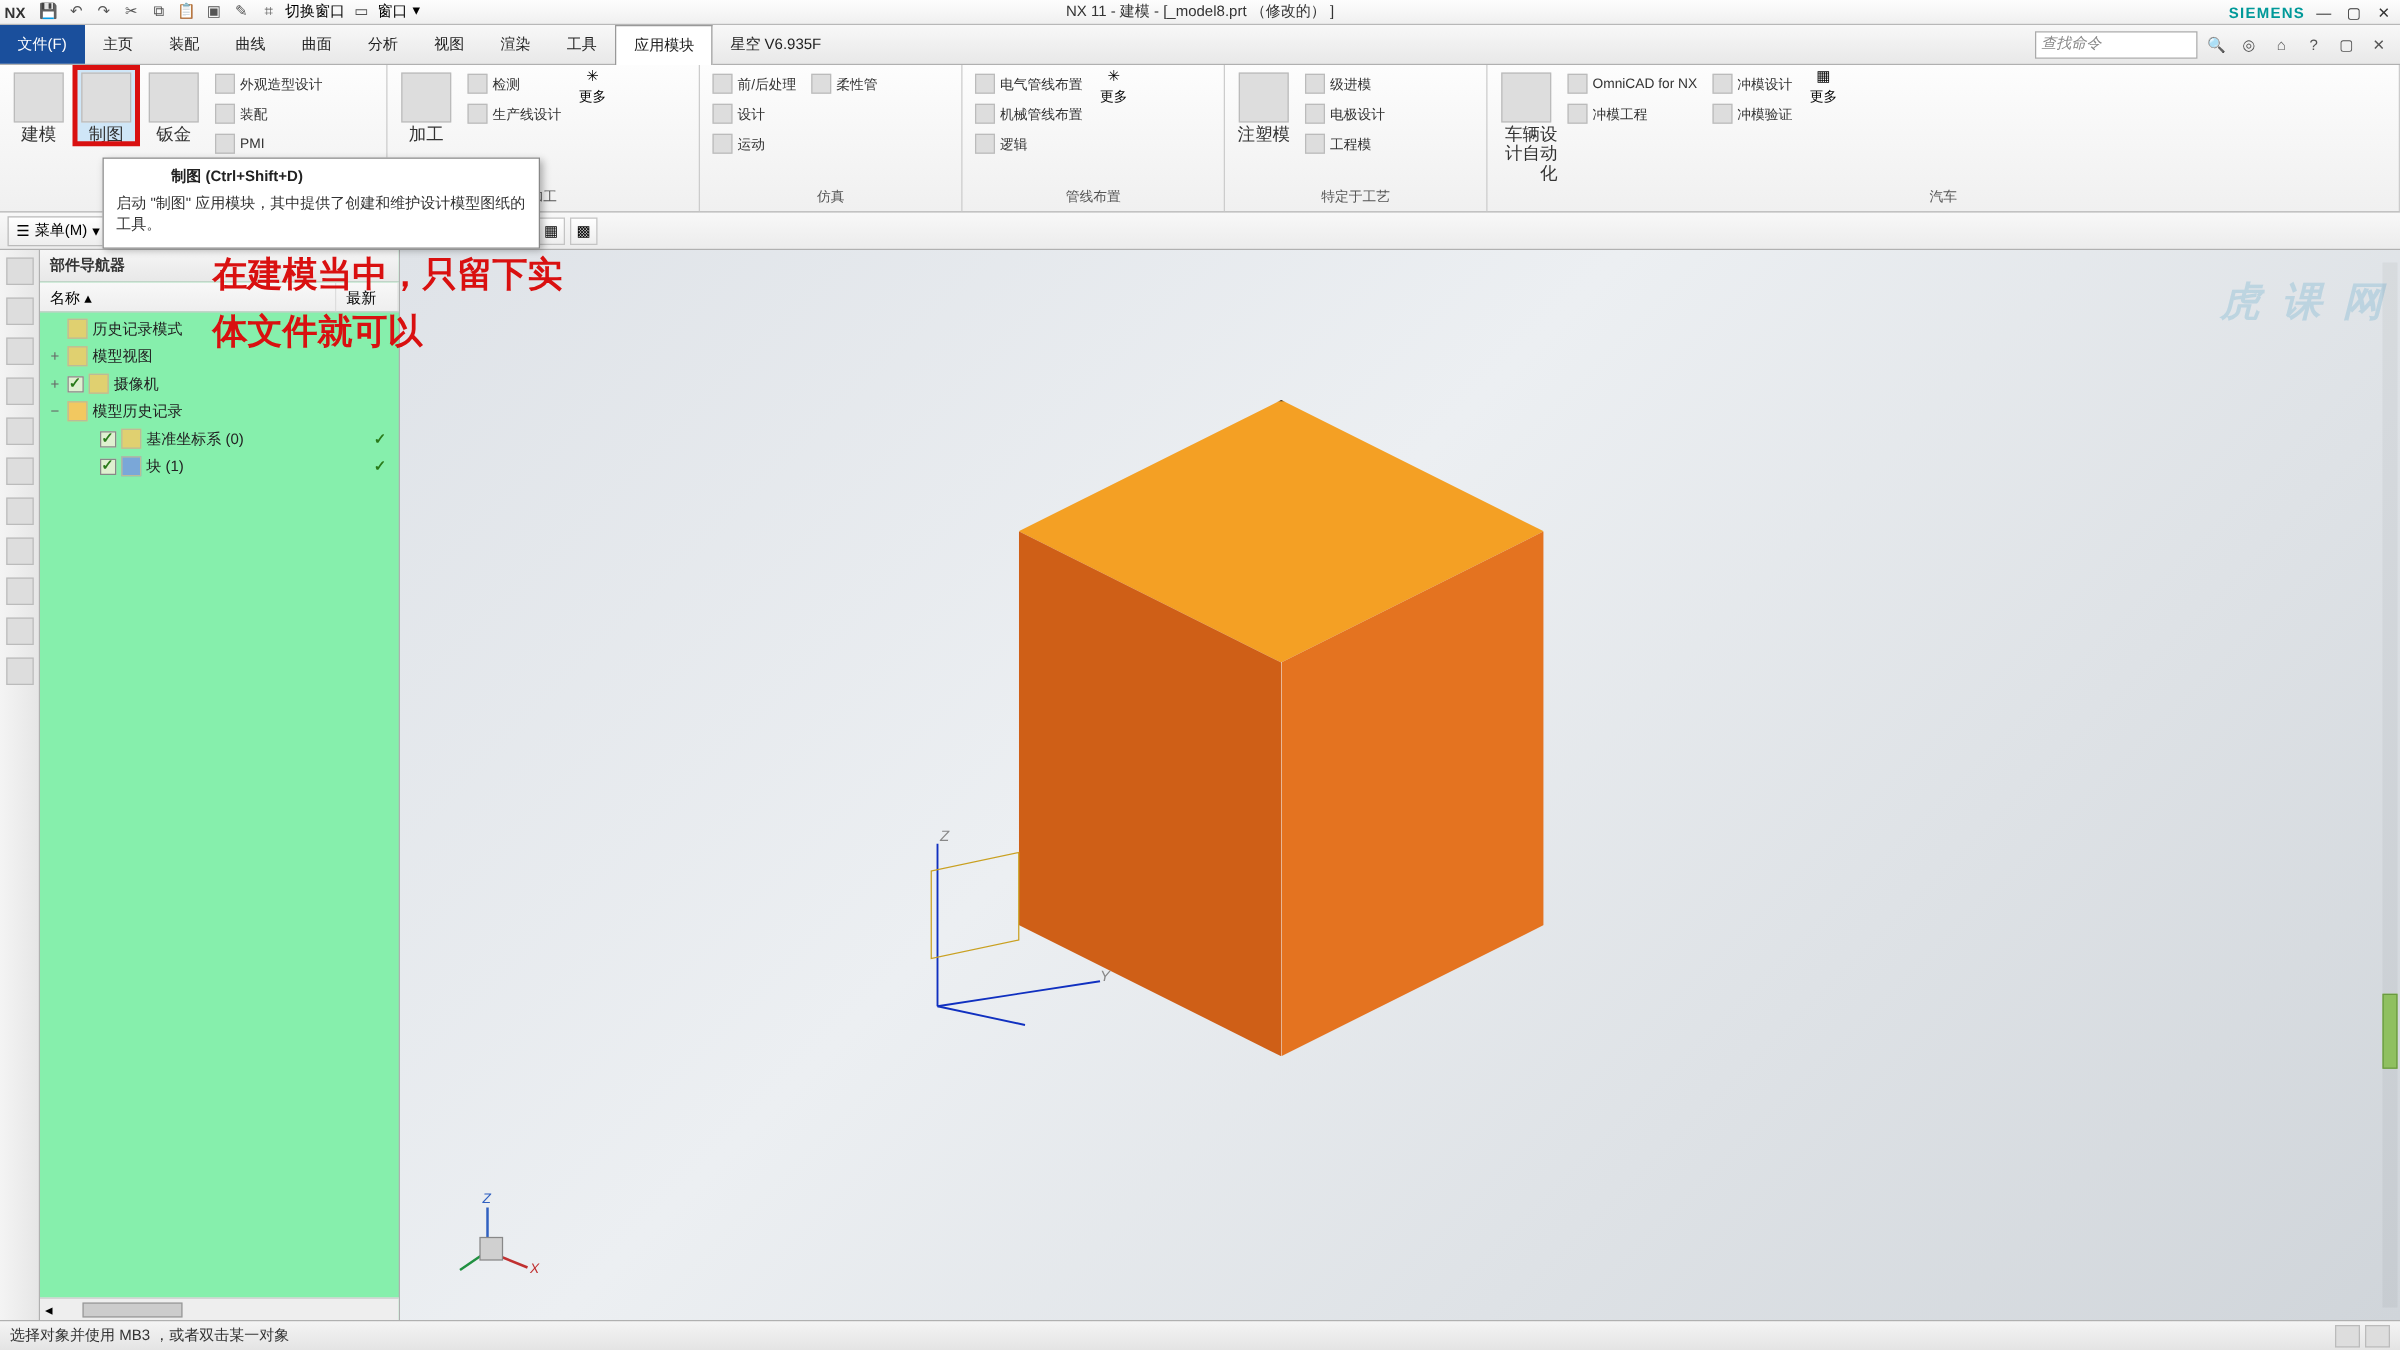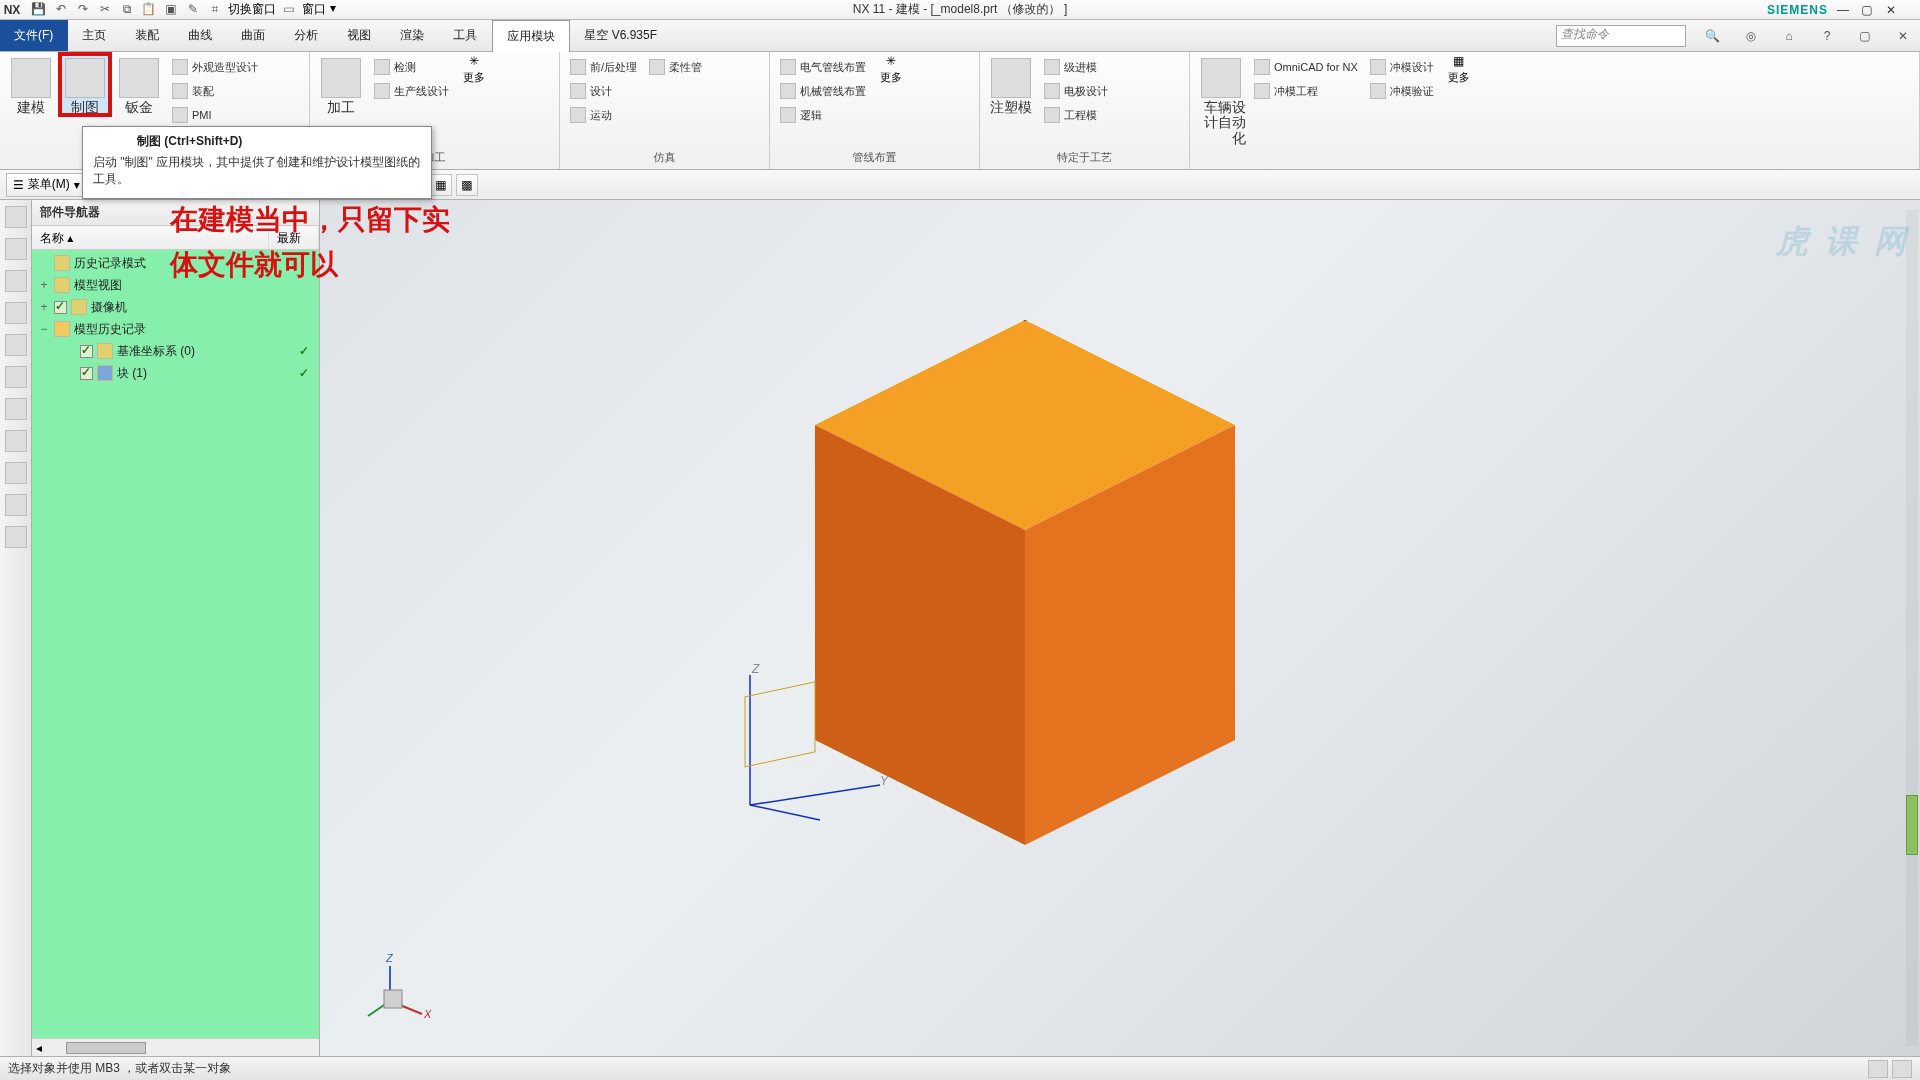--- a/index.html
+++ b/index.html
@@ -4,30 +4,30 @@
 <style>
   * { box-sizing: border-box; margin: 0; padding: 0; font-family: "Microsoft YaHei", sans-serif; }
   body { width: 1920px; height: 1080px; overflow: hidden; background: #fff; font-size: 12px; }
 
   
   .titlebar { height: 20px; background: linear-gradient(#fdfdfd,#f0f0f0); display: flex; align-items: center; border-bottom: 1px solid #b8b8b8; position: relative; }
   .titlebar .nx-logo { width: 24px; text-align: center; font-weight: bold; color: #333; }
   .titlebar .qt-icons { display: flex; gap: 4px; padding: 0 6px; }
   .qt-icon { width: 18px; height: 16px; display: flex; align-items: center; justify-content: center; color: #555; }
   .title-center { position: absolute; left: 50%; transform: translateX(-50%); color: #333; }
-  .title-right { position: absolute; right: 20px; display: flex; align-items: center; gap: 6px; }
+  .title-right { position: absolute; right: 4px; display: flex; align-items: center; gap: 6px; }
   .siemens { color: #009999; font-weight: bold; letter-spacing: 1px; }
   .winbtn { width: 18px; height: 16px; display: flex; align-items: center; justify-content: center; color: #333; }
 
   
   .menubar { height: 32px; background: linear-gradient(#f8f8f8,#e8e8e8); display: flex; align-items: stretch; border-bottom: 1px solid #b0b0b0; }
   .menu-item { padding: 0 14px; display: flex; align-items: center; color: #222; border-right: 1px solid transparent; }
   .menu-item.file { background: #1a4f9c; color: #fff; }
   .menu-item.active { background: #fff; border: 1px solid #999; border-bottom: none; margin-bottom: -1px; }
-  .menubar-right { margin-left: auto; display: flex; align-items: center; gap: 16px; padding-right: 6px; }
+  .menubar-right { margin-left: auto; display: flex; align-items: center; gap: 4px; padding-right: 6px; }
   .search-box { width: 130px; height: 22px; border: 1px solid #aaa; background: #fff; padding: 0 4px; color: #888; font-style: italic; }
   .mb-icon { width: 22px; height: 22px; display: flex; align-items: center; justify-content: center; color: #555; }
 
   
   .ribbon { height: 118px; background: linear-gradient(#fdfdfd,#f0f0f0); border-bottom: 1px solid #b0b0b0; display: flex; position: relative; }
   .ribbon-group { border-right: 1px solid #ccc; padding: 2px 6px 0 6px; display: flex; flex-direction: column; }
   .ribbon-group .grp-body { flex: 1; display: flex; align-items: flex-start; gap: 4px; }
   .ribbon-group .grp-label { text-align: center; color: #555; padding: 2px 0 4px 0; font-size: 11px; }
   .big-btn { width: 50px; display: flex; flex-direction: column; align-items: center; gap: 2px; padding-top: 4px; }
   .big-btn .ico { width: 40px; height: 40px; background: #ddd; border: 1px solid #bbb; }
@@ -308,20 +308,21 @@
         <div class="small-btn">
             <div class="ico"></div>
             <span class="lbl">冲模验证</span>
           </div>
       </div>
       <div class="more-btn">
           <span>▦</span>
           <span class="lbl">更多</span>
         </div>
     </div>
+    <div class="grp-label">汽车</div>
   </div>
 </div>
 
 <div class="tooltip">
   <div class="tt-title">制图 (Ctrl+Shift+D)</div>
   <div class="tt-body">启动 "制图" 应用模块，其中提供了创建和维护设计模型图纸的工具。</div>
 </div>
 
 <div class="sel-toolbar">
   <div class="menu-trigger">

